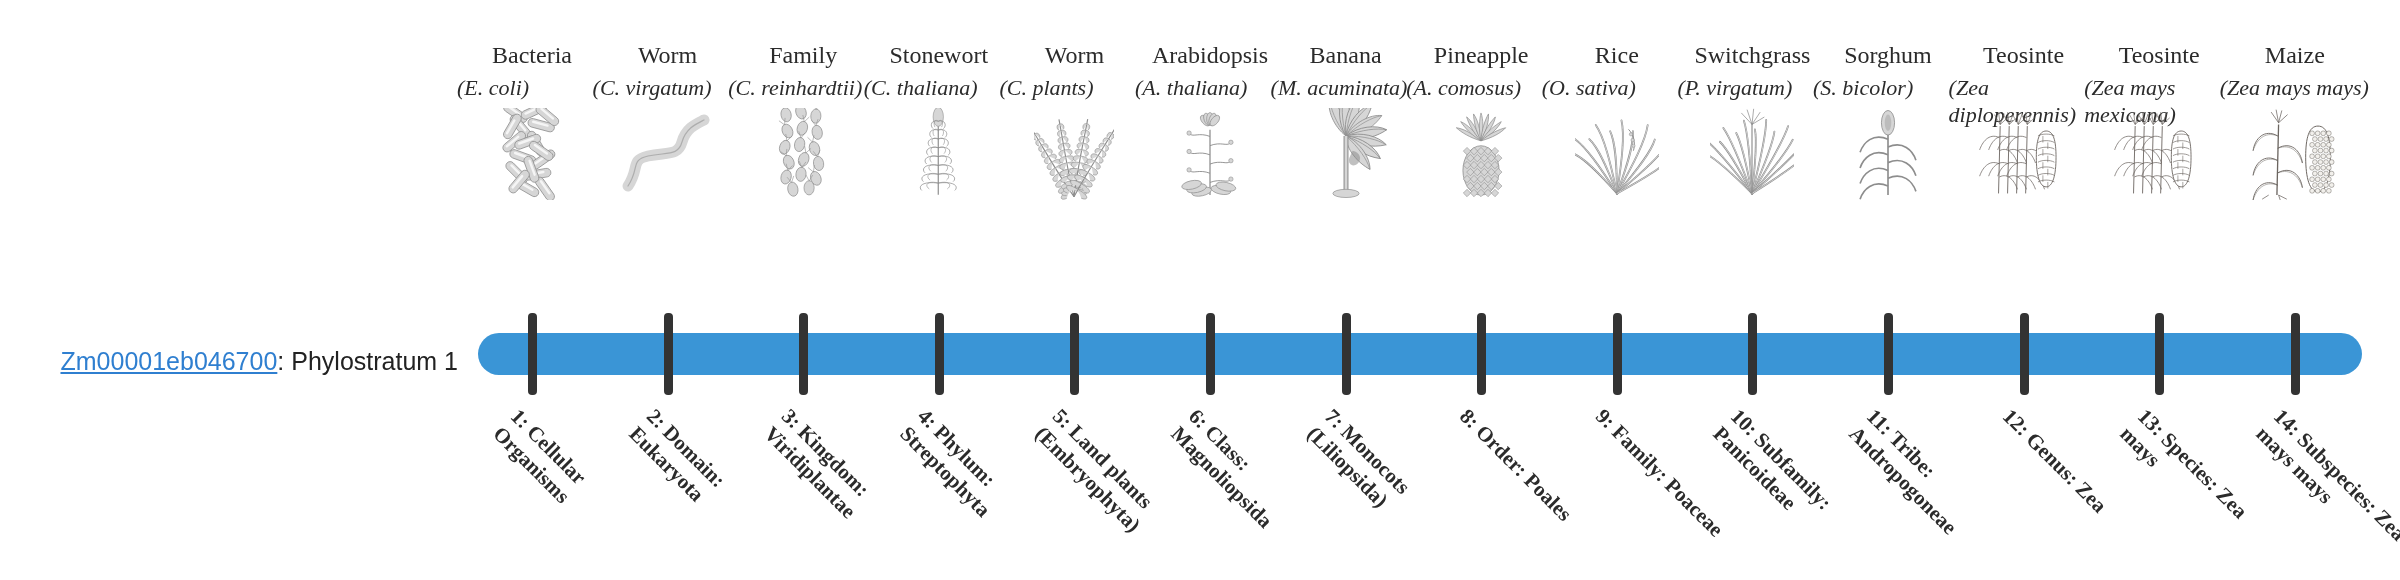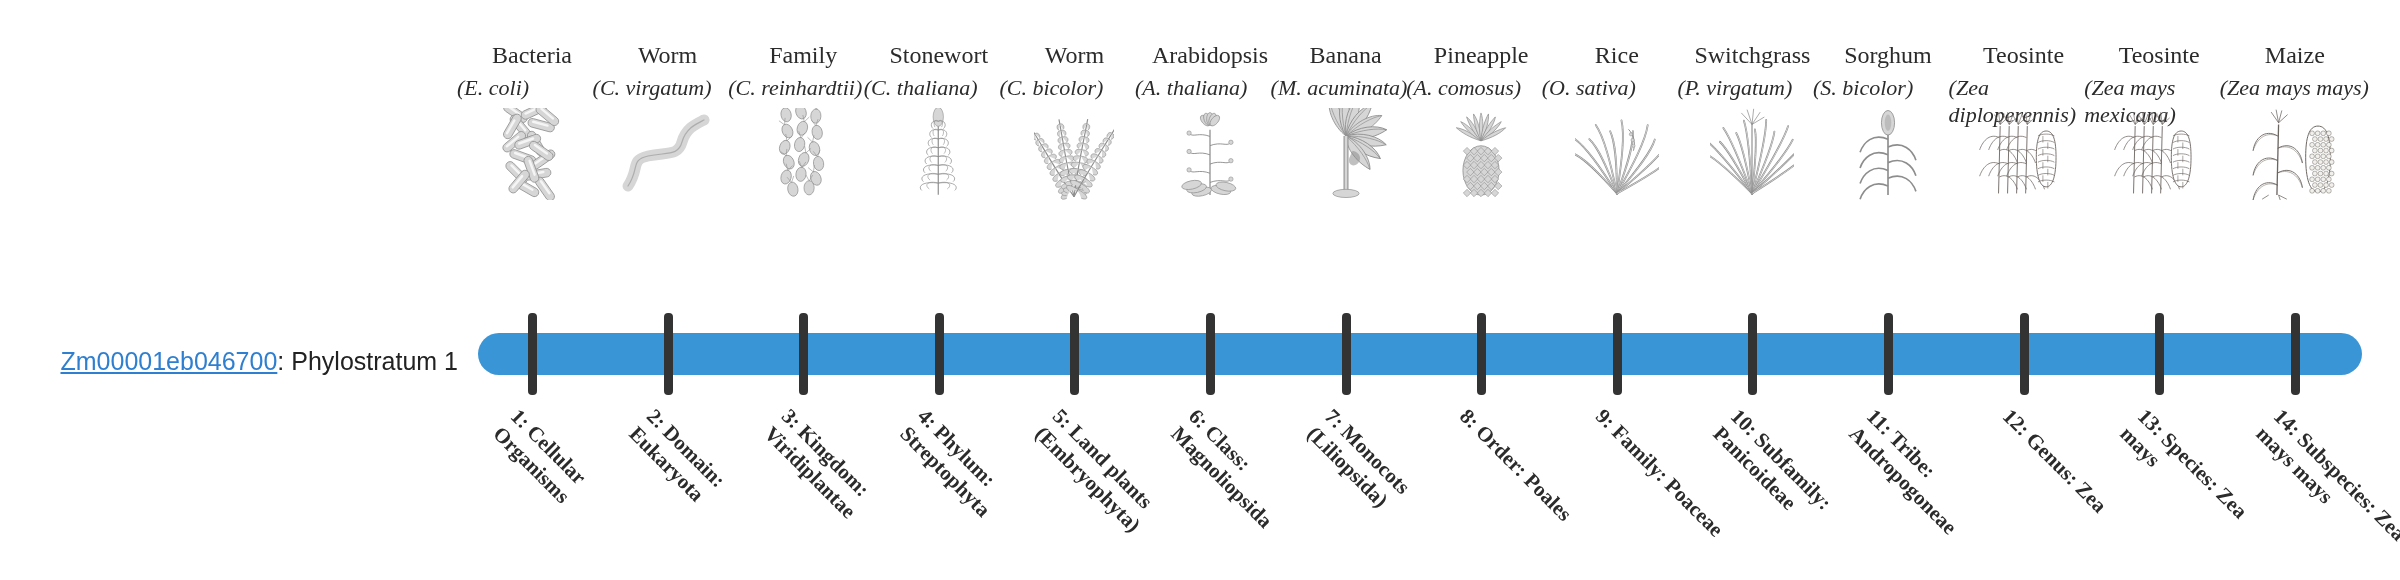--- a/index.html
+++ b/index.html
@@ -360,21 +360,21 @@
       <path d="M0 0 C -14.64 -4, -19.520000000000003 3, -12.200000000000001 8" fill="none" stroke="#8d8d8d" stroke-width="0.8"></path>
       <path d="M0 0 C 14.64 -4, 19.520000000000003 3, 12.200000000000001 8" fill="none" stroke="#8d8d8d" stroke-width="0.8"></path>
     </g>
           </svg>
         </div>
     <div class="tick" style="background: rgb(51, 51, 51);"></div>
     <div class="stratum">4: Phylum: Streptophyta</div>
   </div>
       <div class="col" style="left: 999.4px;">
     <div class="sp-name">Worm</div>
-    <div class="sp-latin">(C. bicolor)</div>
+    <div class="sp-latin">(C. plants)</div>
     <div class="organism">
           <svg width="80" height="92" viewBox="0 0 66 112">
             <g transform="translate(33,108) rotate(-32)">
       <path d="M0 0 C -2 -40, 0 -70, 0 -96" fill="none" stroke="#8d8d8d" stroke-width="1.4"></path>
               <path d="M0 -10 c -17 -1, -17 6, -8.5 7" fill="#d6d6d6" stroke="#8d8d8d" stroke-width="0.7"></path>
                  <path d="M0 -10 c 17 -1, 17 6, 8.5 7" fill="#d6d6d6" stroke="#8d8d8d" stroke-width="0.7"></path>
               <path d="M0 -18 c -15.8 -1, -15.8 6, -7.9 7" fill="#d6d6d6" stroke="#8d8d8d" stroke-width="0.7"></path>
                  <path d="M0 -18 c 15.8 -1, 15.8 6, 7.9 7" fill="#d6d6d6" stroke="#8d8d8d" stroke-width="0.7"></path>
               <path d="M0 -26 c -14.6 -1, -14.6 6, -7.3 7" fill="#d6d6d6" stroke="#8d8d8d" stroke-width="0.7"></path>
                  <path d="M0 -26 c 14.6 -1, 14.6 6, 7.3 7" fill="#d6d6d6" stroke="#8d8d8d" stroke-width="0.7"></path>

